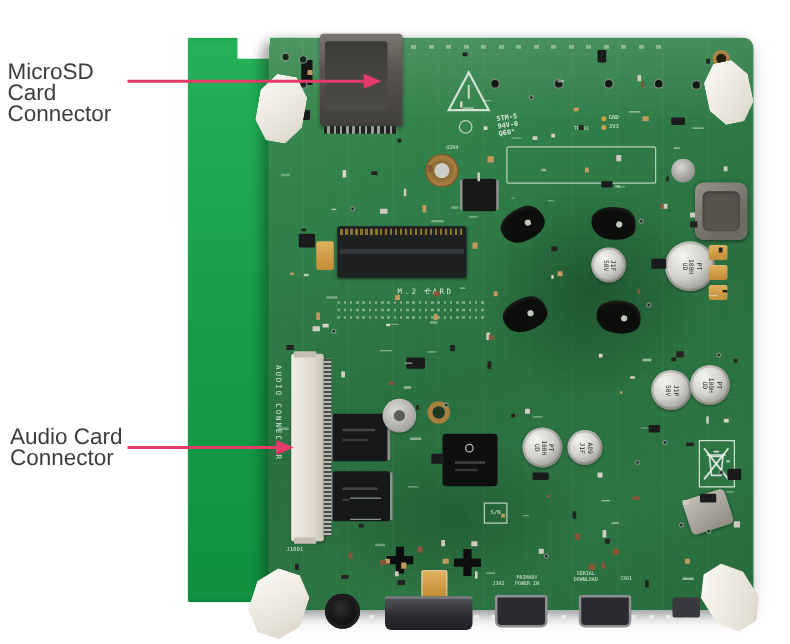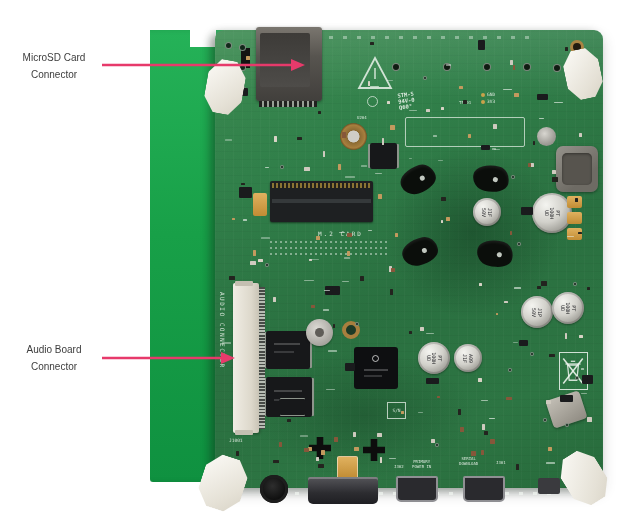--- a/index.html
+++ b/index.html
@@ -1,20 +1,20 @@
 <!DOCTYPE html>
 <html style="--arrow: #e73a6b; --board-main: #2e7a44; --board-back: #18a24b; --label-text: #3d3d3d; --silkscreen: #e9f2e9;"><head>
 <meta charset="utf-8">
 <style>
   html,body{margin:0;padding:0;background:#fff;}
   .stage{position:relative;width:632px;height:515px;background:#ffffff;overflow:hidden;
          font-family:"Liberation Sans",sans-serif;}
   
   .callout{position:absolute;z-index:70;color:var(--label-text,#3d3d3d);
-           font-size:10px;line-height:17px;text-align:center;}
+           font-size:18px;line-height:17px;text-align:left;}
   .arrows{position:absolute;left:0;top:0;z-index:60;pointer-events:none;}
   
   .backboard{position:absolute;left:150px;top:30px;width:86px;height:452px;z-index:5;
     background:linear-gradient(180deg,#25b258 0%,#18a048 45%,#0f9140 100%);
     clip-path:polygon(0 0,40px 0,40px 17px,66px 17px,66px 0,100% 0,100% 100%,0 100%);
     box-shadow:inset -7px 0 9px -5px rgba(0,45,15,.55), 0 5px 10px rgba(60,60,60,.18);
     border-radius:0 0 3px 3px;}
   .mainboard{position:absolute;left:215px;top:30px;width:388px;height:458px;z-index:10;
     border-radius:9px;
     background:
@@ -51,21 +51,21 @@
 </head>
 <body>
 
 <div class="stage">
 
   <div class="callout" style="left:6px;top:49px;width:96px;">
     <div>MicroSD Card</div>
     <div>Connector</div>
   </div>
   <div class="callout" style="left:8px;top:341px;width:92px;">
-    <div>Audio Board</div>
+    <div>Audio Card</div>
     <div>Connector</div>
   </div>
 
   <div class="backboard"></div>
 
   <div class="mainboard">
 
     <div class="ovl" style="left:0;top:0;width:388px;height:70px;background:linear-gradient(180deg,rgba(255,255,255,.10),rgba(255,255,255,0));"></div>
     <div class="ovl" style="left:170px;top:115px;width:175px;height:175px;background:radial-gradient(ellipse at 50% 50%,rgba(3,22,10,.30),rgba(0,0,0,0) 70%);"></div>
     <div class="ovl" style="left:40px;top:320px;width:220px;height:130px;background:radial-gradient(ellipse at 50% 50%,rgba(3,22,10,.22),rgba(0,0,0,0) 70%);"></div>

